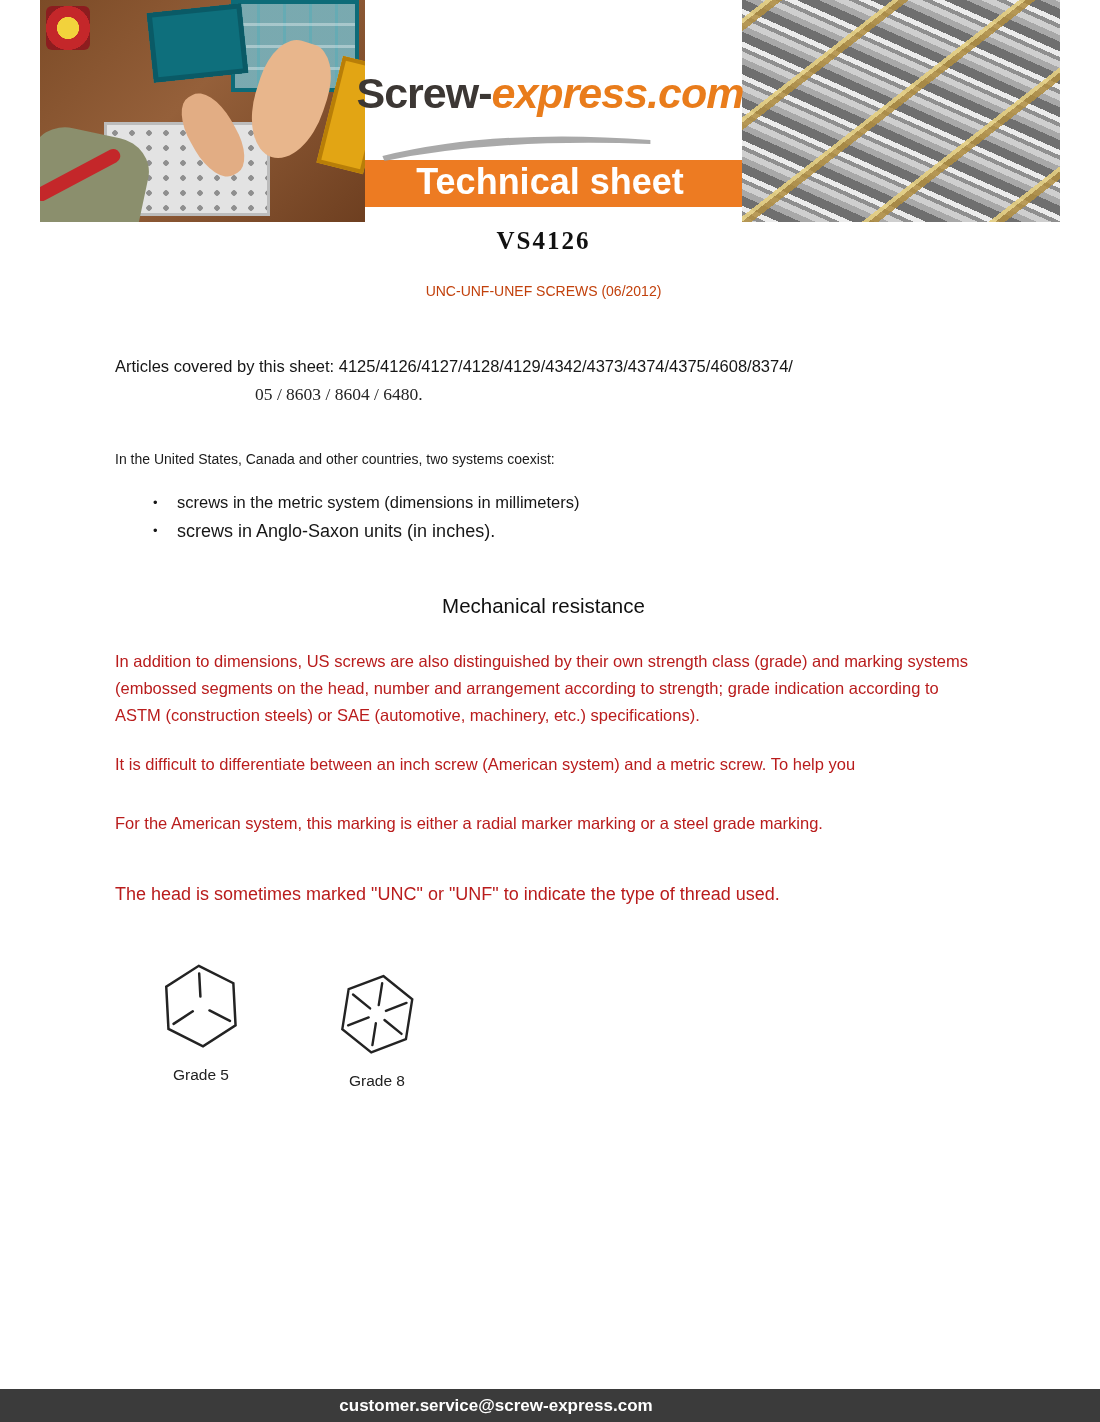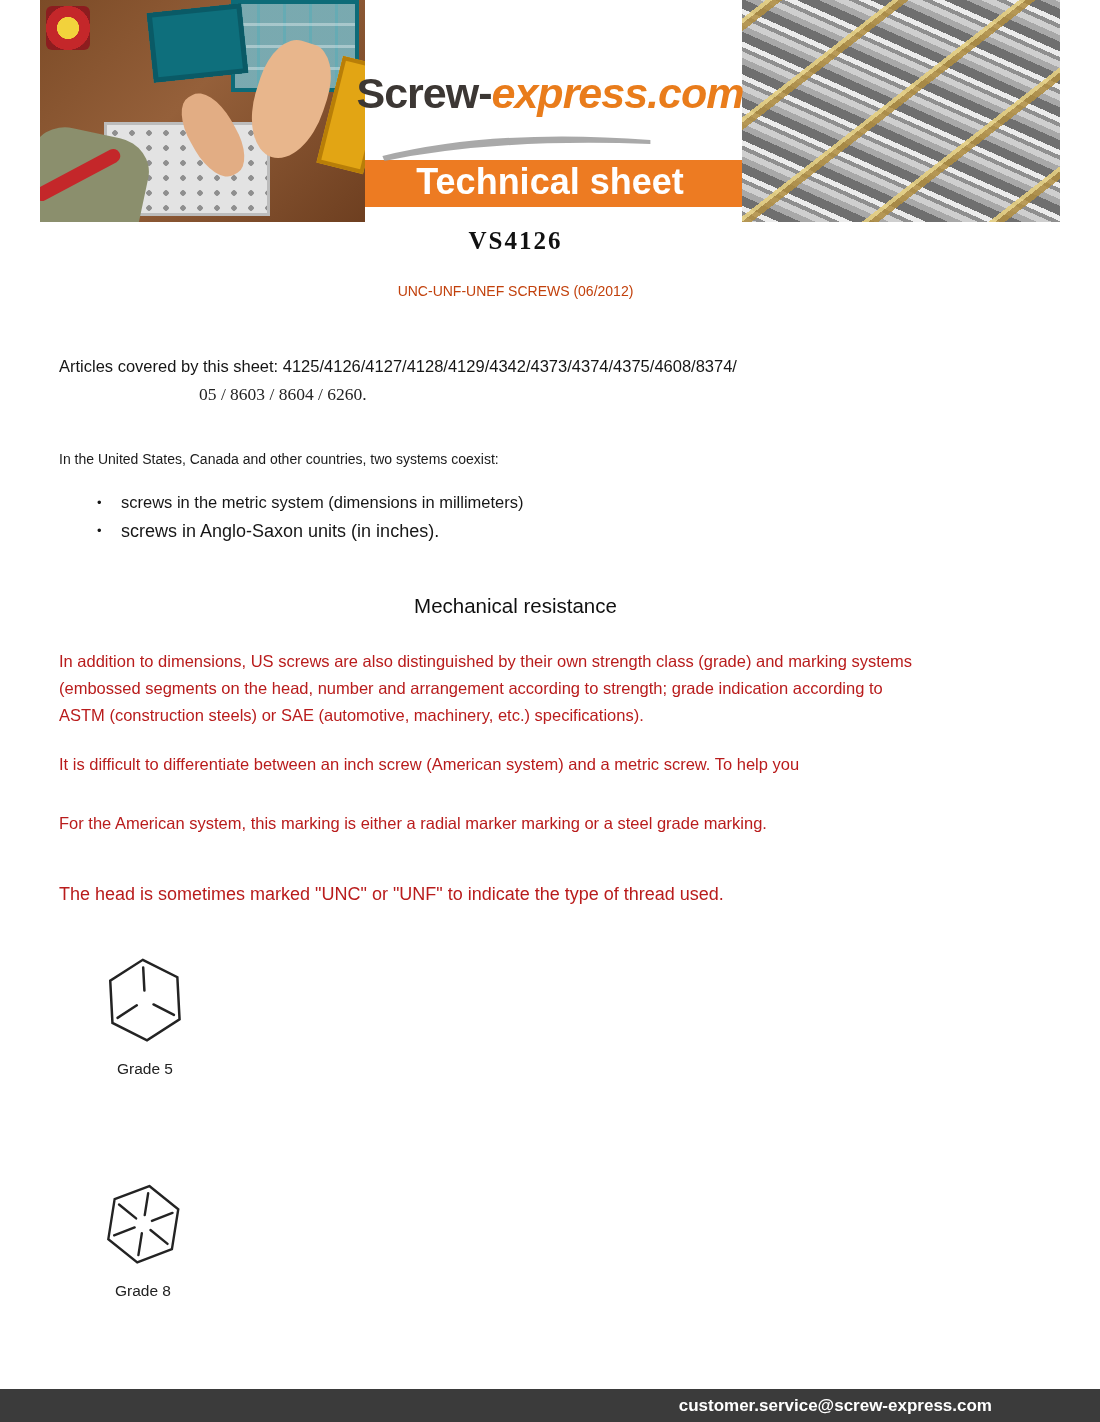--- a/index.html
+++ b/index.html
@@ -47,48 +47,48 @@
   .logo-part1{font-size:43px;font-weight:bold;color:#3c3734;letter-spacing:-1px;}
   .logo-part2{font-size:43px;font-weight:bold;font-style:italic;color:#e97c1b;letter-spacing:-1px;}
   .swoosh{position:absolute;left:50%;top:126px;transform:translateX(-62%);}
 
   
   .banner{margin:0 40px;height:47px;background:#ed7b22;display:flex;align-items:flex-start;justify-content:center;}
   .banner-title{color:#ffffff;font-weight:bold;font-size:36px;letter-spacing:0px;
     font-family:"Liberation Sans",sans-serif;transform:scaleY(1.05);}
 
   
-  .doc{padding:0 128px 0 59px;}
+  .doc{padding:0 128px 0 115px;}
   .doc-code{text-align:center;font-family:"Liberation Serif",serif;font-weight:bold;
     font-size:25px;margin-top:20px;letter-spacing:2px;color:#111;}
   .doc-title{text-align:center;font-size:14px;margin-top:28px;color:#c2410c;}
   .articles{margin-top:58px;font-size:16.5px;color:#161616;}
   .articles-2{margin-top:8px;margin-left:140px;font-family:"Liberation Serif",serif;
     font-size:17.5px;color:#242424;}
   .intro{margin-top:46px;font-size:14px;}
   ul.bullets{margin:26px 0 0 0;padding-left:62px;list-style:none;}
   ul.bullets li{position:relative;margin-bottom:9px;font-size:16.5px;color:#161616;}
   ul.bullets li::before{content:"\2022";position:absolute;left:-24px;top:2px;font-size:13px;}
   ul.bullets li.big{font-size:18px;}
   .section-heading{text-align:center;margin-top:52px;font-size:20.5px;color:#101010;}
   .para{margin-top:30px;font-size:16.5px;line-height:27px;color:#b91c1c;max-width:870px;}
   .para-2{margin-top:22px;}
   .para-2 .line2{font-size:19px;}
   .para-3{margin-top:32px;}
   .para-4{margin-top:44px;font-size:18px;}
 
   
-  .grades{display:flex;align-items:flex-start;gap:82px;margin:42px 0 0 38px;flex-direction:column;}
+  .grades{display:flex;align-items:center;gap:82px;margin:42px 0 0 38px;}
   .grade-fig{text-align:center;}
   .grade-fig.second{margin-top:16px;}
   .grade-label{font-size:15.5px;color:#222;margin-top:2px;}
 
   
   .footer{position:absolute;left:0;right:0;bottom:0;height:33px;background:#3b3b3b;
-    display:flex;align-items:center;justify-content:flex-end;
+    display:flex;align-items:center;justify-content:center;
     padding-right:108px;box-sizing:border-box;}
   .footer-email{color:#ffffff;font-weight:bold;font-size:17px;
     font-family:"Liberation Sans",sans-serif;}
 </style>
 </head>
 <body>
 
 <div class="header">
 
   <div class="photo photo-left">
@@ -117,21 +117,21 @@
   <span class="banner-title">Technical sheet</span>
 </div>
 
 <div class="doc">
 
   <div class="doc-code">VS4126</div>
 
   <div class="doc-title">UNC-UNF-UNEF SCREWS (06/2012)</div>
 
   <div class="articles">Articles covered by this sheet: 4125/4126/4127/4128/4129/4342/4373/4374/4375/4608/8374/</div>
-  <div class="articles-2">05 / 8603 / 8604 / 6260.</div>
+  <div class="articles-2">05 / 8603 / 8604 / 6480.</div>
 
   <div class="intro">In the United States, Canada and other countries, two systems coexist:</div>
 
   <ul class="bullets">
     <li>screws in the metric system (dimensions in millimeters)</li>
     <li class="big">screws in Anglo-Saxon units (in inches).</li>
   </ul>
 
   <div class="section-heading">Mechanical resistance</div>
 

